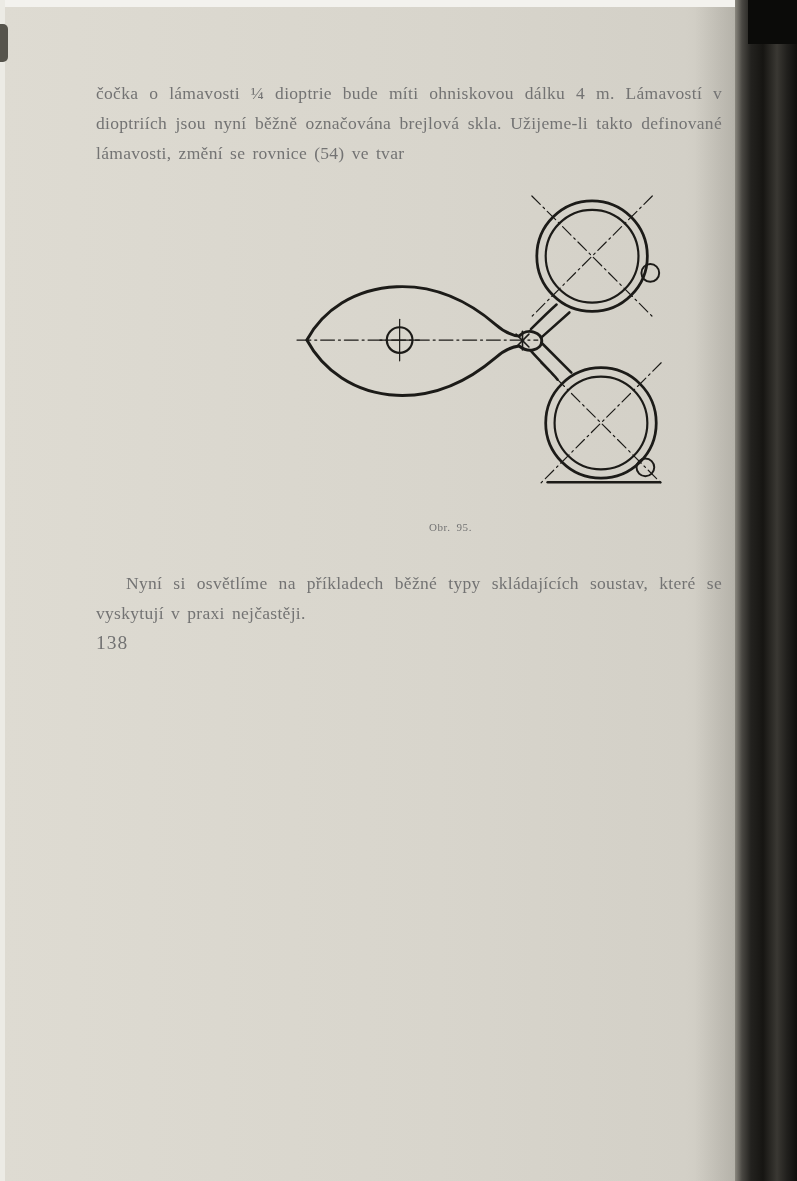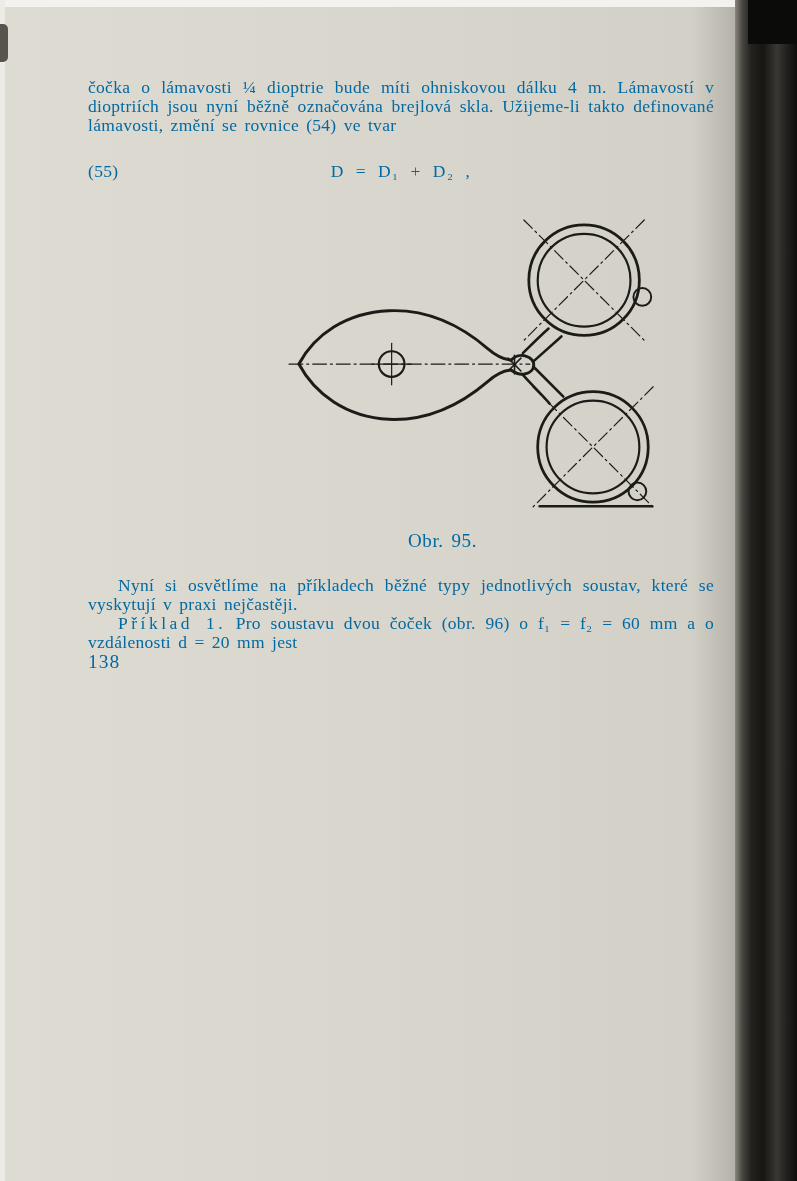--- a/index.html
+++ b/index.html
@@ -48,25 +48,25 @@
     width: 49px; height: 44px;
     background: #0b0b09;
   }
   .paper-shadow-right {
     position: absolute; left: 695px; top: 0;
     width: 40px; height: 1181px;
     background: linear-gradient(90deg, rgba(90,88,80,0) 0%, rgba(90,88,80,0.18) 100%);
   }
   .content {
     position: absolute;
-    left: 88px; top: 78px;
+    left: 96px; top: 78px;
     width: 626px;
-    color: #0369a1;
+    color: #737373;
     font-size: 17.5px;
-    line-height: 19px;
+    line-height: 30px;
     text-align: justify;
     letter-spacing: 0.3px;
     word-spacing: 2.5px;
   }
   .content p { margin: 0; }
   .indent { text-indent: 30px; }
   .equation-row {
     position: relative;
     margin: 27px 0 27px 0;
     height: 29px;
@@ -82,21 +82,21 @@
   }
   .figure-block {
     margin: 26px 0 0 197px;
     width: 385px;
   }
   .figure-caption {
     width: 385px;
     margin: 8px 0 26px 162px;
     text-align: center;
     text-align-last: center;
-    font-size: 19px;
+    font-size: 11px;
     letter-spacing: 0.6px;
   }
   .spaced-heading {
     letter-spacing: 3.5px;
     white-space: nowrap;
   }
   .page-number {
     font-size: 19.5px;
     letter-spacing: 1px;
     text-align: left;
@@ -110,24 +110,20 @@
 <div class="strip-top"></div>
 <div class="strip-left"></div>
 <div class="smudge-tl"></div>
 <div class="edge-band"></div>
 <div class="corner-tr"></div>
 
 <div class="content">
 
   <p>čočka o lámavosti ¼ dioptrie bude míti ohniskovou dálku 4 m. Lámavostí v dioptriích jsou nyní běžně označována brejlová skla. Užijeme-li takto definované lámavosti, změní se rovnice (54) ve tvar</p>
 
-  <div class="equation-row">
-    <span class="equation-number">(55)</span>
-    <div class="equation-body">D = D₁ + D₂ ,</div>
-  </div>
 
 
   <div class="figure-block">
     <svg viewBox="0 0 390 305" width="385" height="301">
       <g fill="none" stroke="#1c1b18" stroke-linecap="round">
 
         <line x1="4" y1="148" x2="248" y2="148" stroke-width="1.3" stroke-dasharray="14 4 2 4"></line>
 
         <path d="M14,148 C30,118 62,96 105,94 C150,92 185,115 205,132 C213,139 220,143 229,144
                  C233,140 239,138 244,140 C250,142 252,146 252,149 C252,153 249,157 243,158
@@ -165,19 +161,18 @@
         <line x1="373" y1="171" x2="249" y2="295" stroke-width="1.2" stroke-dasharray="12 4 2 4"></line>
 
         <path d="M258,292 L372,292" stroke-width="2.6"></path>
       </g>
     </svg>
   </div>
 
   <div class="figure-caption">Obr. 95.</div>
 
 
-  <p class="indent">Nyní si osvětlíme na příkladech běžné typy jednotlivých soustav, které se vyskytují v praxi nejčastěji.</p>
+  <p class="indent">Nyní si osvětlíme na příkladech běžné typy skládajících soustav, které se vyskytují v praxi nejčastěji.</p>
 
-  <p class="indent"><span class="spaced-heading">Příklad 1.</span> <span>Pro soustavu dvou čoček (obr. 96) o f₁ = f₂ = 60 mm a o vzdálenosti d = 20 mm jest</span></p>
 
   <div class="page-number">138</div>
 
 </div>
 
 </body></html>

